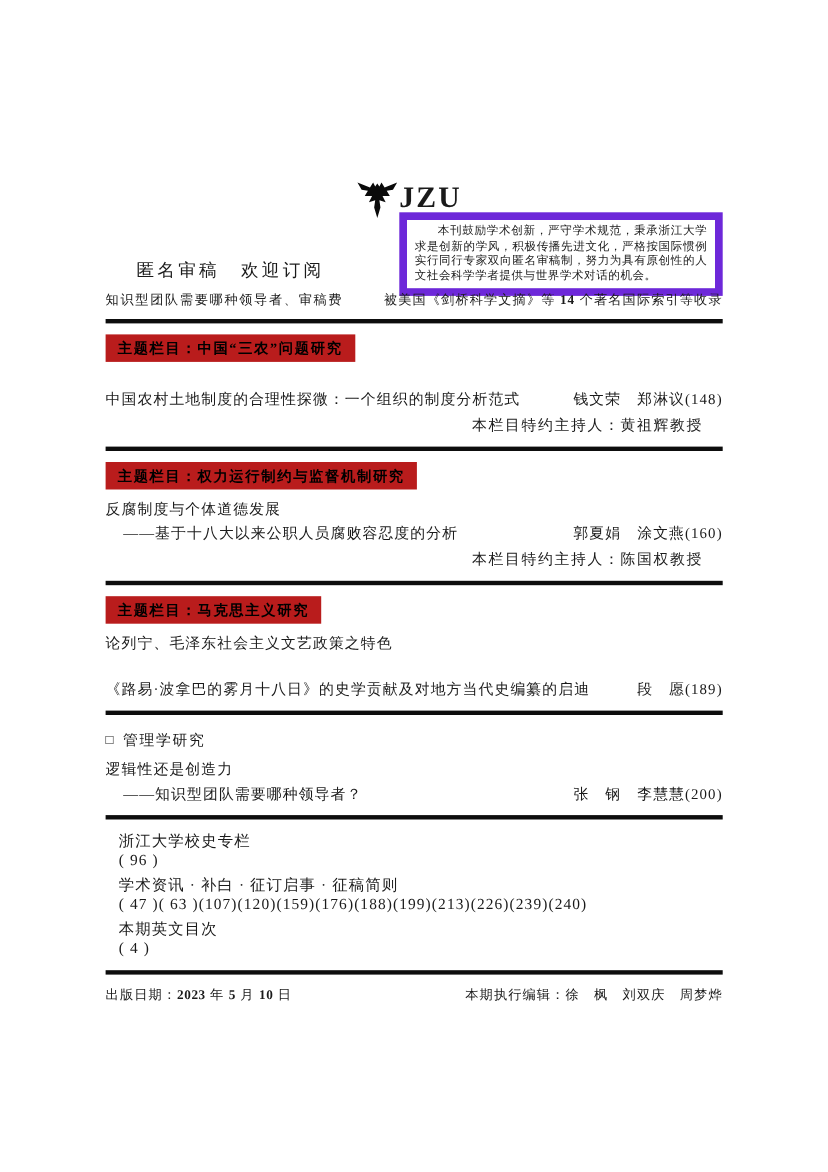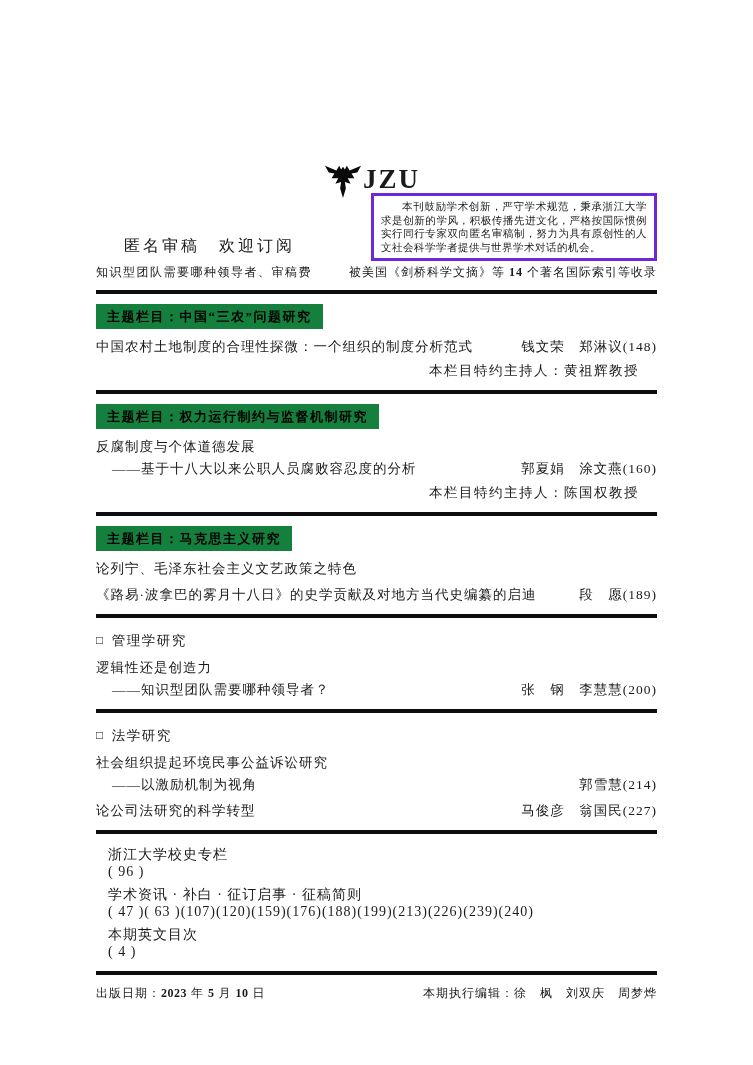--- a/index.html
+++ b/index.html
@@ -10,40 +10,40 @@
   }
   .page{position:relative;width:753px;height:1065px;background:#fff;overflow:hidden;}
   .content{position:absolute;left:96px;top:0;width:561px;}
 
   
   .masthead{position:relative;height:128px;margin-top:162px;}
   .logo{position:absolute;left:228px;top:0;display:flex;align-items:flex-start;}
   .logo svg{width:38px;height:38px;display:block;}
   .logo-text{font-size:27px;font-weight:bold;letter-spacing:2px;line-height:34px;margin-left:1px;}
   .mission-box{
-    position:absolute;right:0;top:31px;width:266px;border:3px solid #6d28d9;
+    position:absolute;right:0;top:31px;width:266px;border:7px solid #6d28d9;
     padding:4px 7px;font-size:10.5px;line-height:13.5px;text-align:justify;
     letter-spacing:0.5px;
   }
   .mission-box p{margin:0;text-indent:2em;}
   .review{position:absolute;left:28px;top:74px;font-size:16px;letter-spacing:3px;}
   .no-fee{position:absolute;left:0;top:102px;font-size:12px;letter-spacing:1.5px;}
   .indexed{position:absolute;right:0;top:102px;font-size:12px;letter-spacing:1px;}
 
   
   .block{border-top:4px solid #0d0d0d;padding:10px 0 11px;}
   .badge{
-    display:inline-block;background:#15803d;color:#000;
+    display:inline-block;background:#b91c1c;color:#000;
     font-size:13px;font-weight:bold;letter-spacing:1.5px;
     padding:4px 11px 3px;
   }
   .category{font-size:13.5px;letter-spacing:1.5px;line-height:17px;margin-top:4px;}
   .square{margin-right:7px;font-size:12px;position:relative;top:-1px;}
   .trow{display:flex;justify-content:space-between;align-items:baseline;
-        font-size:13.5px;line-height:17px;letter-spacing:1px;margin-top:9px;}
+        font-size:13.5px;line-height:17px;letter-spacing:1px;margin-top:25px;}
   .trow .t{text-align:left;}
   .trow .a{white-space:nowrap;margin-left:12px;letter-spacing:1px;}
   .trow.sub{margin-top:5px;}
   .sub .t{padding-left:16px;}
   .titleline{font-size:13.5px;line-height:17px;letter-spacing:1px;margin-top:9px;}
   .host{ text-align:right;font-size:13.5px;letter-spacing:1.5px;line-height:17px;
          margin-top:7px;padding-right:18px;}
 
   
   .misc .trow{margin-top:6px;font-size:14px;flex-direction:column;}
@@ -109,34 +109,20 @@
       <div class="category">
         <span class="square">□</span><span>管理学研究</span>
       </div>
       <div class="titleline">逻辑性还是创造力</div>
       <div class="trow sub">
         <span class="t">——知识型团队需要哪种领导者？</span>
         <span class="a">张　钢　李慧慧(200)</span>
       </div>
     </section>
 
-    <section class="block">
-      <div class="category">
-        <span class="square">□</span><span>法学研究</span>
-      </div>
-      <div class="titleline">社会组织提起环境民事公益诉讼研究</div>
-      <div class="trow sub">
-        <span class="t">——以激励机制为视角</span>
-        <span class="a">郭雪慧(214)</span>
-      </div>
-      <div class="trow">
-        <span class="t">论公司法研究的科学转型</span>
-        <span class="a">马俊彦　翁国民(227)</span>
-      </div>
-    </section>
 
     <section class="block misc">
       <div class="trow">
         <span class="t">浙江大学校史专栏</span>
         <span class="a">( 96 )</span>
       </div>
       <div class="trow">
         <span class="t">学术资讯 · 补白 · 征订启事 · 征稿简则</span>
         <span class="a">( 47 )( 63 )(107)(120)(159)(176)(188)(199)(213)(226)(239)(240)</span>
       </div>

